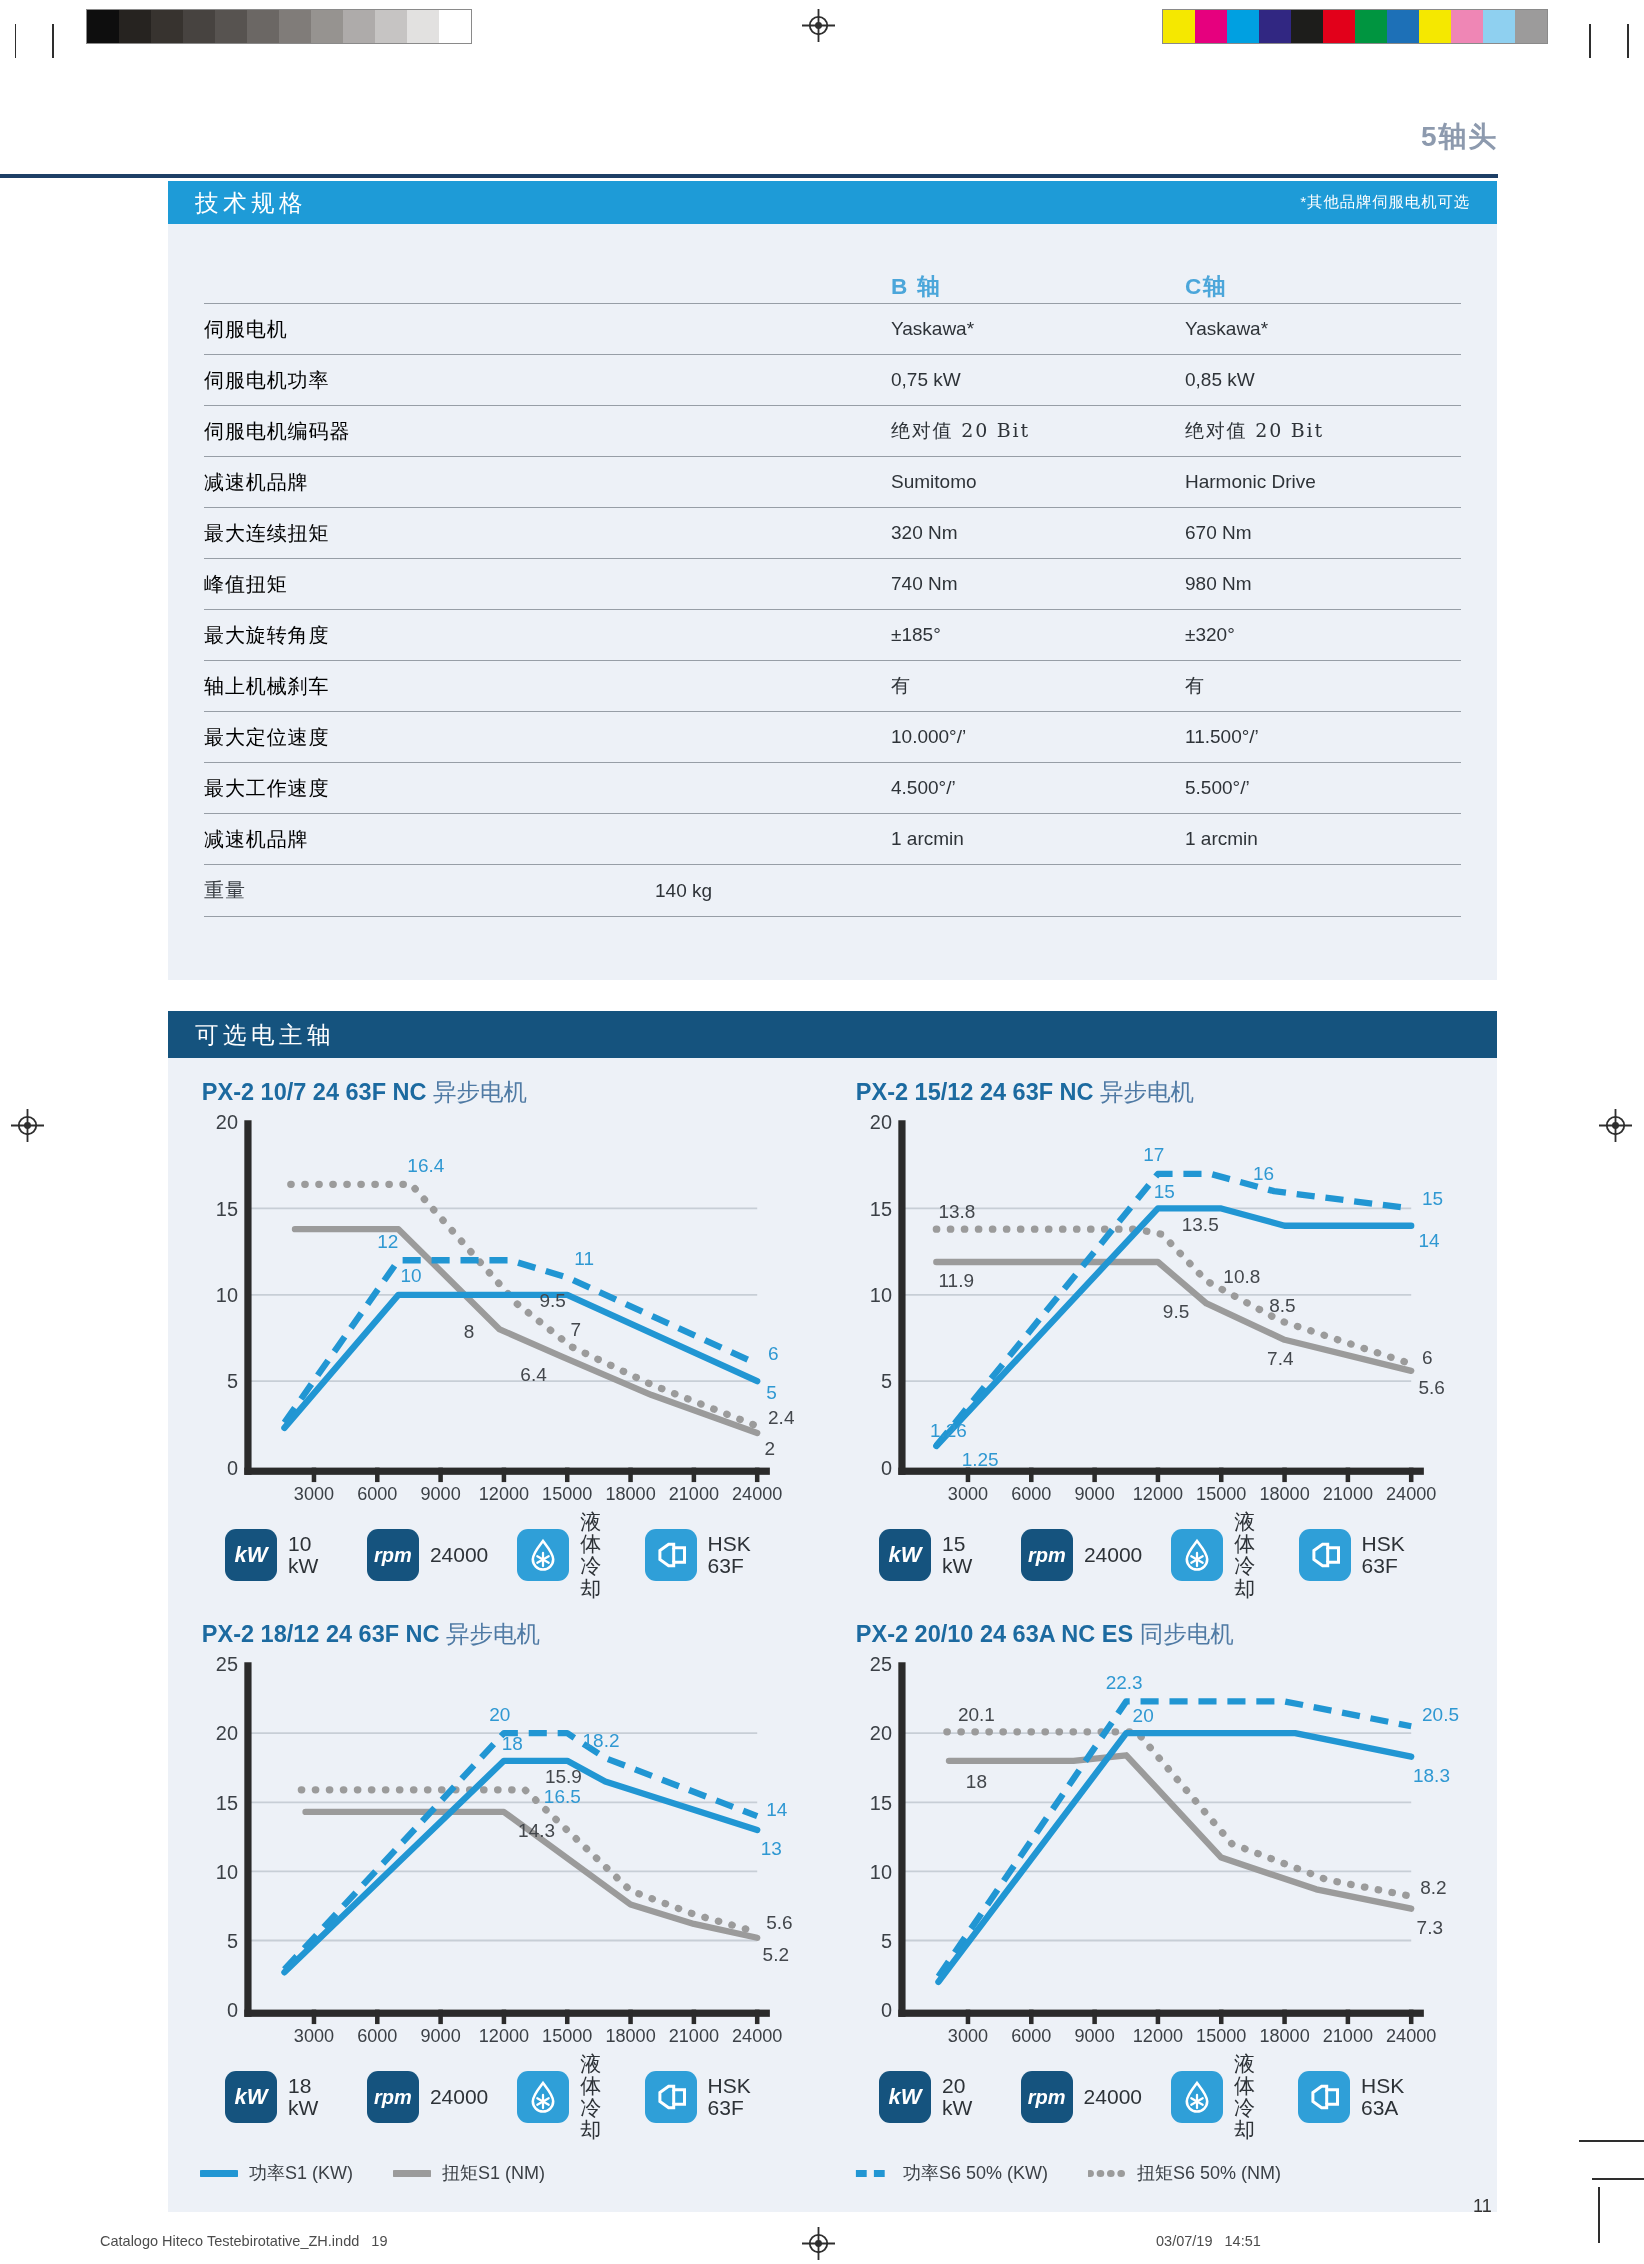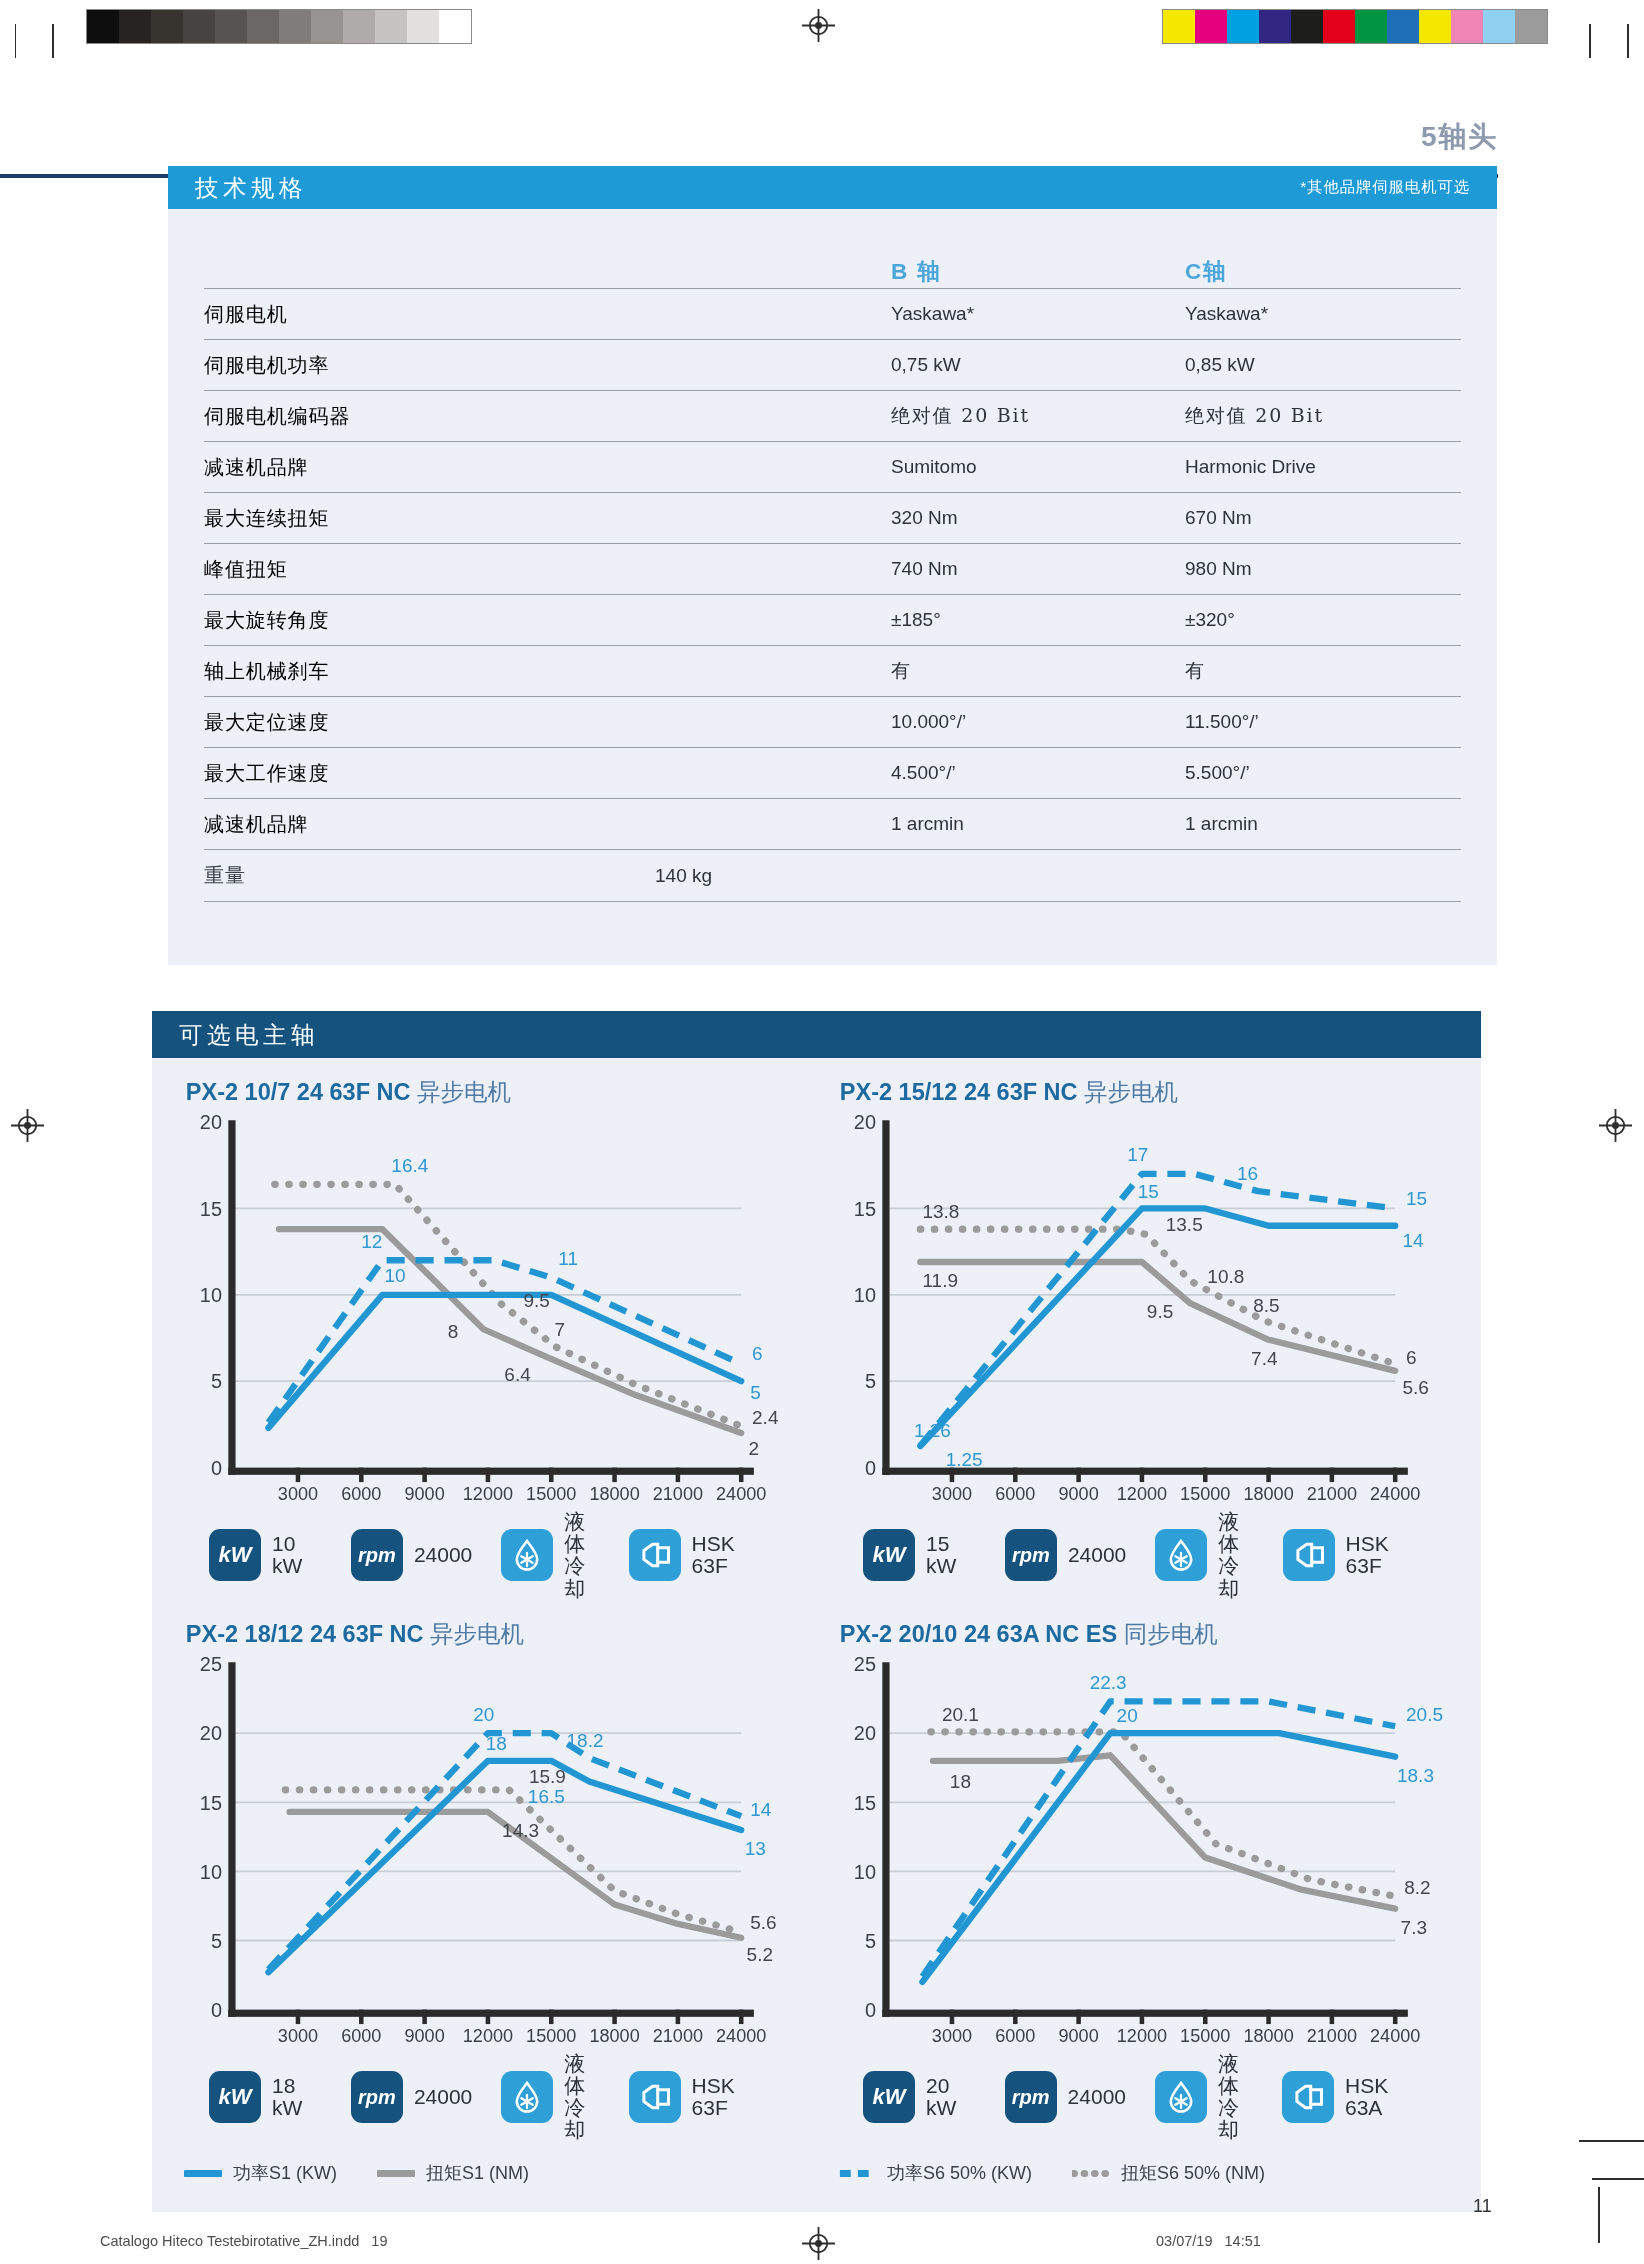--- a/index.html
+++ b/index.html
@@ -11,40 +11,40 @@
   .bar-strip .sq{width:32px;height:33px;display:block;}
   .crosshair{position:absolute;width:33px;height:33px;stroke:#2e2e2e;stroke-width:2;}
   .cropmark{position:absolute;background:#2e2e2e;}
 
   
   .h-tag{position:absolute;top:118px;right:147px;font-size:28px;font-weight:bold;
          color:#8d9aae;letter-spacing:1.8px;}
   .h-rule{position:absolute;top:174px;left:0;width:1498px;height:3.6px;background:#1d3f66;}
 
   
-  .spec{position:absolute;left:168px;top:166px;width:1329px;}
+  .spec{position:absolute;left:168px;top:181px;width:1329px;}
   .spec-head{height:43px;background:#1e9bd7;color:#fff;display:flex;align-items:center;
              justify-content:space-between;padding:0 27px;}
   .spec-title{font-size:23.5px;letter-spacing:4.5px;}
   .spec-note{font-size:15.4px;letter-spacing:0.9px;}
   .spec-body{background:#edf1f7;padding:0 36px 63px 36px;}
   .spec-colhead{display:grid;grid-template-columns:687px 294px 1fr;padding-top:47px;padding-bottom:1px;}
   .spec-colhead span{color:#4ba6da;font-size:22.6px;font-weight:bold;letter-spacing:1.8px;}
   .spec-row{display:grid;grid-template-columns:687px 294px 1fr;align-items:center;
             height:50px;border-top:1.8px solid #979ea6;}
   .spec-row .lbl{font-size:20px;color:#000000;letter-spacing:0.9px;}
   .spec-row .val{font-size:19px;color:#2e3338;}
   .spec-rows .spec-row:nth-child(3) .val{font-family:"DejaVu Serif",serif;letter-spacing:1.8px;}
   .weight-row{position:relative;height:51px;border-top:1.8px solid #979ea6;border-bottom:1.8px solid #979ea6;
               display:flex;align-items:center;}
   .weight-row .lbl{font-size:20px;color:#3b4046;letter-spacing:0.9px;}
   .weight-row .val{position:absolute;left:451px;font-size:19px;color:#2e3338;}
 
   
-  .spindle{position:absolute;left:152px;top:1011px;width:1329px;}
+  .spindle{position:absolute;left:168px;top:1011px;width:1329px;}
   .spindle-head{height:47px;background:#15537e;color:#fff;display:flex;align-items:center;
                 padding:0 27px;font-size:23.5px;letter-spacing:4.5px;}
   .spindle-body{background:#edf1f7;padding:18px 38px 27px 32px;}
   .charts{display:grid;grid-template-columns:597px 597px;column-gap:57px;row-gap:18px;}
   .chart-title{font-size:23.5px;margin:0 0 5.4px 1.8px;white-space:nowrap;}
   .chart-title .model{color:#1c6aa0;font-weight:bold;}
   .chart-title .suffix{color:#4f7aa4;}
   .chart-svg{display:block;overflow:visible;}
   .chart-svg text{font-family:"Liberation Sans",sans-serif;}
   .chips{display:flex;align-items:center;margin-top:9px;margin-left:25px;gap:11px;}

